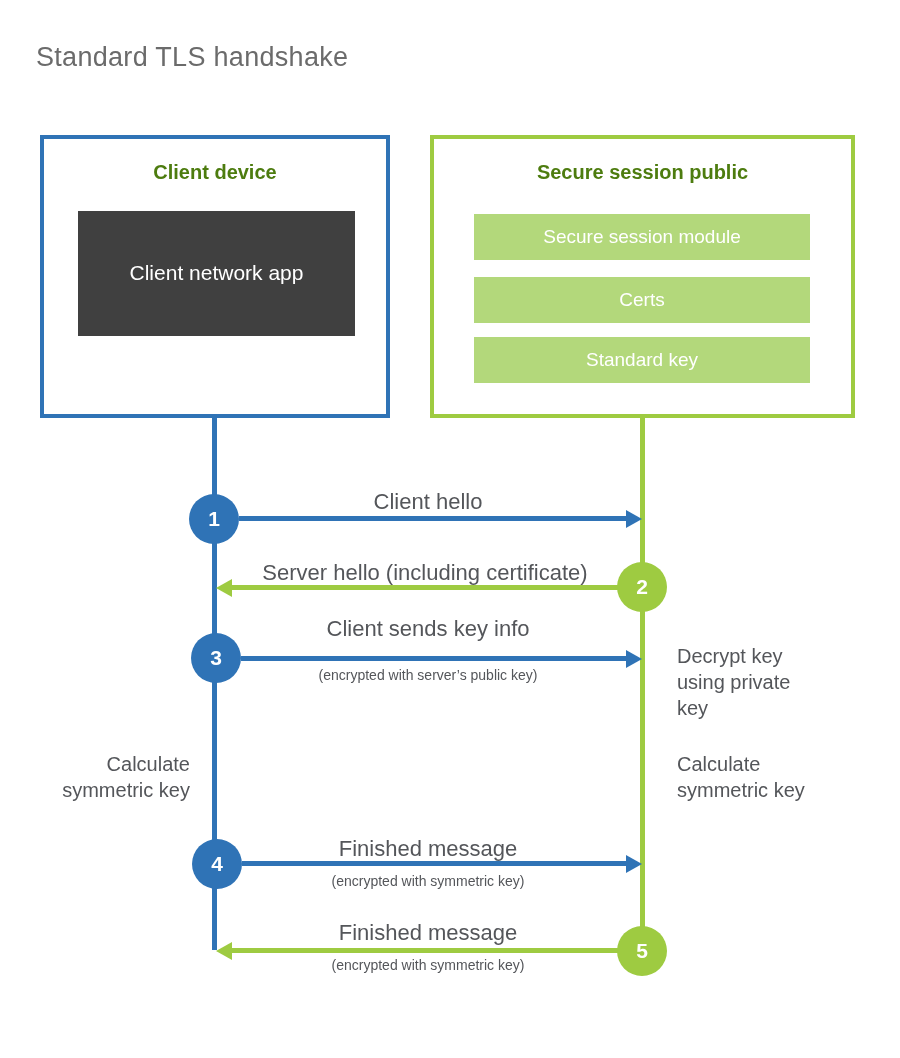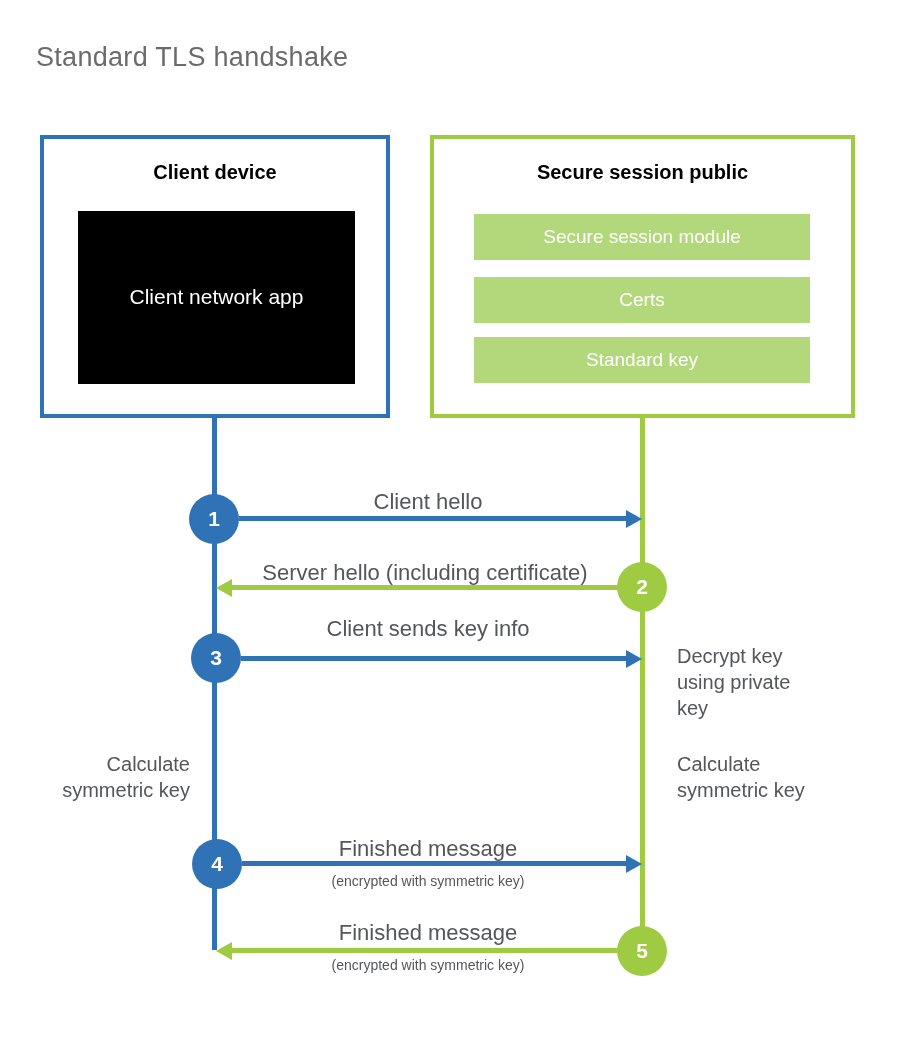--- a/index.html
+++ b/index.html
@@ -12,25 +12,25 @@
   .title {
     position:absolute; left:36px; top:30px;
     font-size:27px; font-weight:300; color:#6b6b6b; letter-spacing:0.3px;
   }
   
   .outer-box { position:absolute; top:123px; height:283px; background:#ffffff; }
   .client-outer { left:40px;  width:350px; border:4px solid #2f73b6; }
   .server-outer { left:430px; width:425px; border:4px solid #9ecb41; }
   .box-heading {
     position:absolute; left:0; right:0; top:22px; text-align:center;
-    font-size:20px; font-weight:700; color:#000000;
+    font-size:20px; font-weight:700; color:#4d7c0f;
   }
   .app-box {
-    position:absolute; left:78px; top:199px; width:277px; height:173px;
-    background:#000000; display:flex; align-items:center; justify-content:center;
+    position:absolute; left:78px; top:199px; width:277px; height:125px;
+    background:#404040; display:flex; align-items:center; justify-content:center;
     text-align:center;
   }
   .app-box span { color:#ffffff; font-size:21px; max-width:185px; line-height:1.45; }
   .server-bar {
     position:absolute; left:474px; width:336px; height:46px; background:#b3d87b;
     display:flex; align-items:center; justify-content:center;
     color:#ffffff; font-size:19px;
   }
   .bar-1 { top:202px; } .bar-2 { top:265px; } .bar-3 { top:325px; }
   
@@ -103,20 +103,21 @@
     <span>2</span>
   </div>
   <div class="msg-label" style="left:225px; top:548px;">Server hello (including certificate)</div>
 
   <div class="hline hline-blue" style="left:241px; top:644px; width:388px;"></div>
   <div class="head head-right-blue" style="left:626px; top:638px;"></div>
   <div class="circle circle-blue" style="left:191px; top:621px;">
     <span>3</span>
   </div>
   <div class="msg-label" style="left:228px; top:604px;">Client sends key info</div>
+  <div class="msg-sub" style="left:228px; top:655px;">(encrypted with server’s public key)</div>
   <div class="side-note" style="left:677px; top:631px;">Decrypt key using private key</div>
 
   <div class="side-note note-right-align" style="left:50px; top:739px; width:140px;">Calculate symmetric key</div>
   <div class="side-note" style="left:677px; top:739px;">Calculate symmetric key</div>
 
   <div class="hline hline-blue" style="left:242px; top:849px; width:387px;"></div>
   <div class="head head-right-blue" style="left:626px; top:843px;"></div>
   <div class="circle circle-blue" style="left:192px; top:827px;">
     <span>4</span>
   </div>

